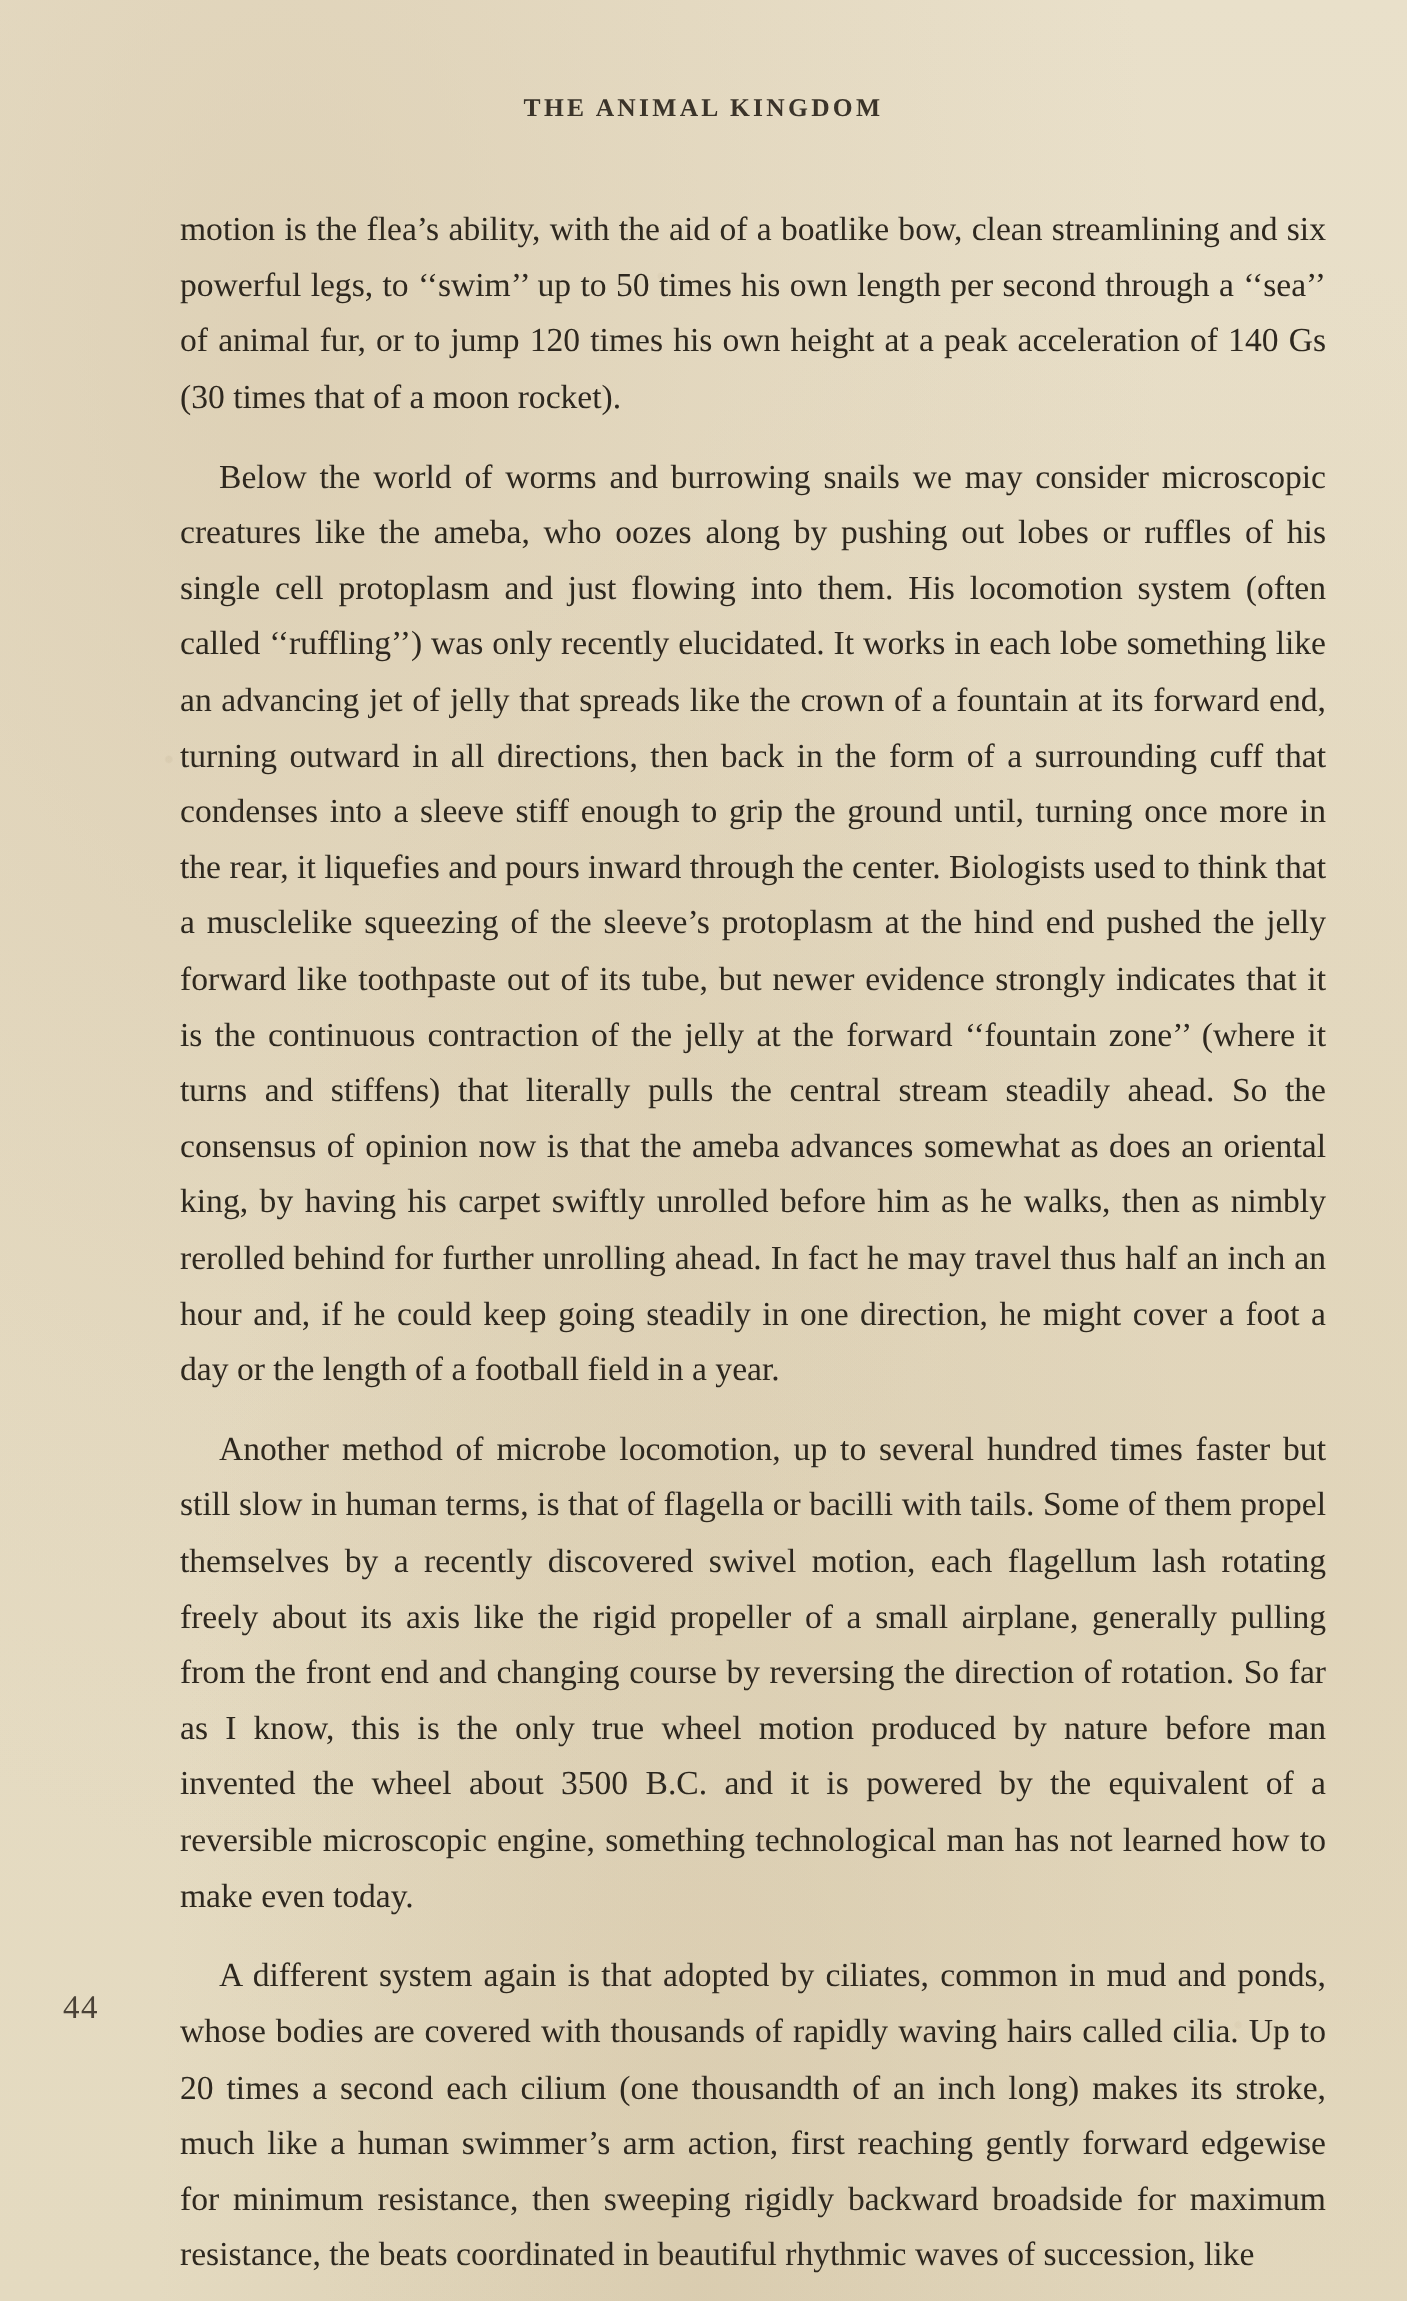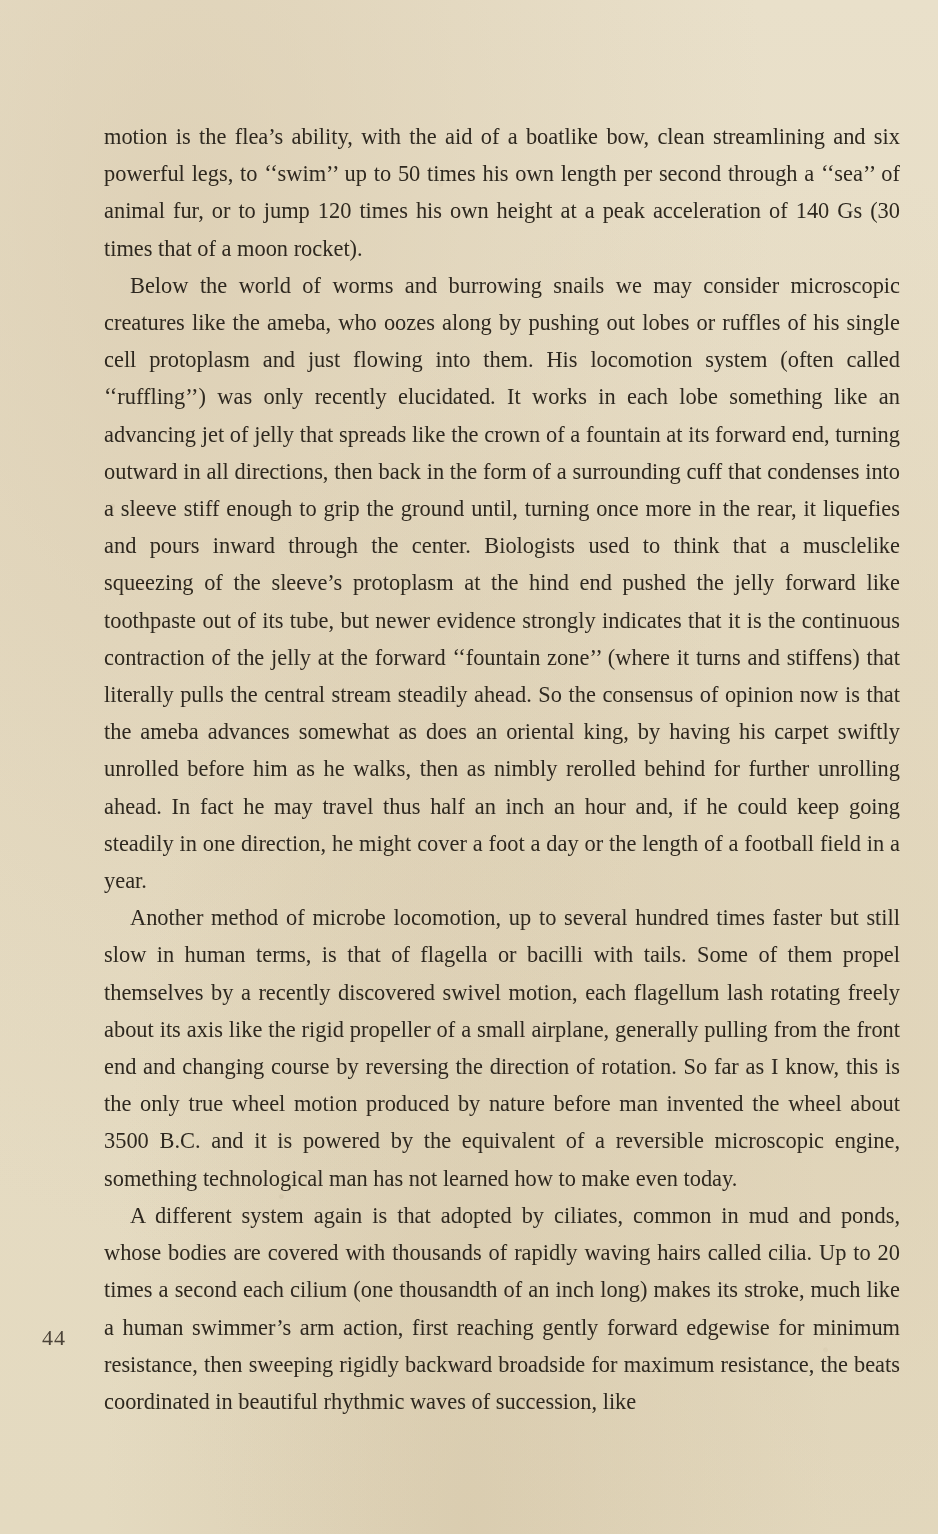--- a/index.html
+++ b/index.html
@@ -55,38 +55,39 @@
     color: #4a4237;
     letter-spacing: 1px;
   }
   .textblock {
     position: absolute;
     left: 104px;
     top: 118px;
     width: 796px;
   }
   .textblock p {
-    margin: 0;
+    margin: 16px;
     font-size: 22.4px;
     line-height: 37.2px;
     text-align: justify;
     text-justify: inter-word;
     color: #2e281f;
     hyphens: manual;
   }
   .textblock p.indent {
     text-indent: 26px;
   }
 </style>
 </head>
 <body>
 
 <div class="page">
   <div class="grain"></div>
 
+  <div class="running-head">THE ANIMAL KINGDOM</div>
 
   <div class="textblock">
     <p class="para">motion is the flea’s ability, with the aid of a boatlike bow, clean streamlining and six powerful legs, to ‘‘swim’’ up to 50 times his own length per second through a ‘‘sea’’ of animal fur, or to jump 120 times his own height at a peak acceleration of 140 Gs (30 times that of a moon rocket).</p>
     <p class="para indent">Below the world of worms and burrowing snails we may consider microscopic creatures like the ameba, who oozes along by pushing out lobes or ruffles of his single cell protoplasm and just flowing into them.  His locomotion system (often called ‘‘ruffling’’) was only recently elucidated.  It works in each lobe something like an advancing jet of jelly that spreads like the crown of a fountain at its forward end, turning outward in all directions, then back in the form of a surrounding cuff that condenses into a sleeve stiff enough to grip the ground until, turning once more in the rear, it liquefies and pours inward through the center.  Biologists used to think that a musclelike squeezing of the sleeve’s protoplasm at the hind end pushed the jelly forward like toothpaste out of its tube, but newer evidence strongly indicates that it is the continuous contraction of the jelly at the forward ‘‘fountain zone’’ (where it turns and stiffens) that literally pulls the central stream steadily ahead.  So the consensus of opinion now is that the ameba advances somewhat as does an oriental king, by having his carpet swiftly unrolled before him as he walks, then as nimbly rerolled behind for further unrolling ahead.  In fact he may travel thus half an inch an hour and, if he could keep going steadily in one direction, he might cover a foot a day or the length of a football field in a year.</p>
     <p class="para indent">Another method of microbe locomotion, up to several hundred times faster but still slow in human terms, is that of flagella or bacilli with tails.  Some of them propel themselves by a recently discovered swivel motion, each flagellum lash rotating freely about its axis like the rigid propeller of a small airplane, generally pulling from the front end and changing course by reversing the direction of rotation.  So far as I know, this is the only true wheel motion produced by nature before man invented the wheel about 3500 B.C. and it is powered by the equivalent of a reversible microscopic engine, something technological man has not learned how to make even today.</p>
     <p class="para indent">A different system again is that adopted by ciliates, common in mud and ponds, whose bodies are covered with thousands of rapidly waving hairs called cilia.  Up to 20 times a second each cilium (one thousandth of an inch long) makes its stroke, much like a human swimmer’s arm action, first reaching gently forward edgewise for minimum resistance, then sweeping rigidly backward broadside for maximum resistance, the beats coordinated in beautiful rhythmic waves of succession, like</p>
   </div>
 
   <div class="folio">44</div>
 </div>

